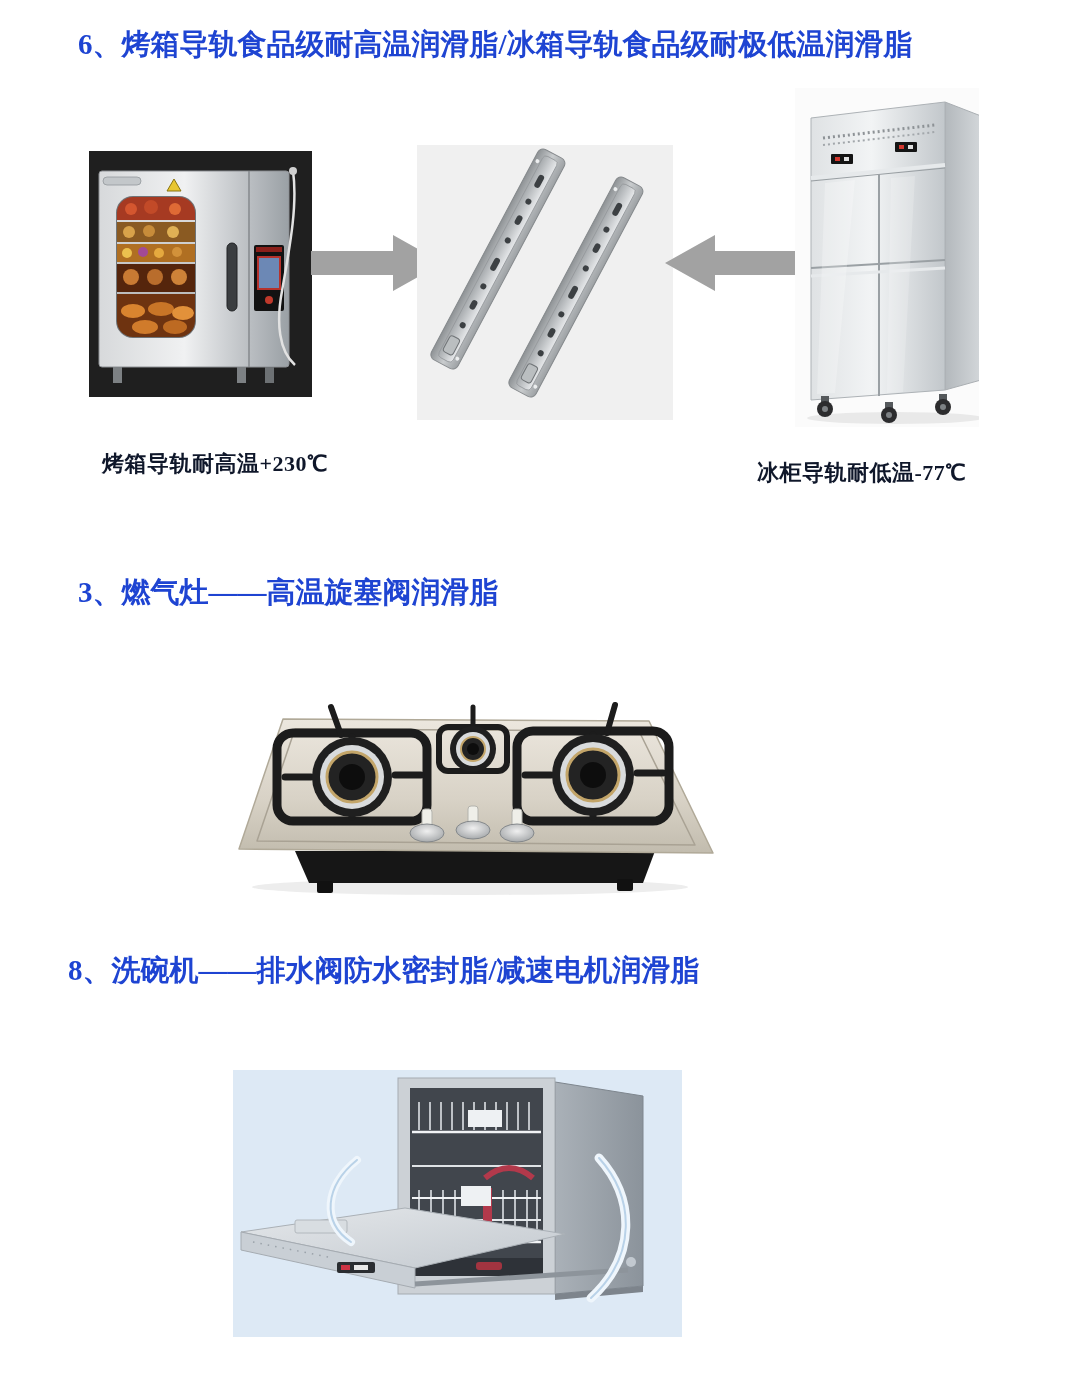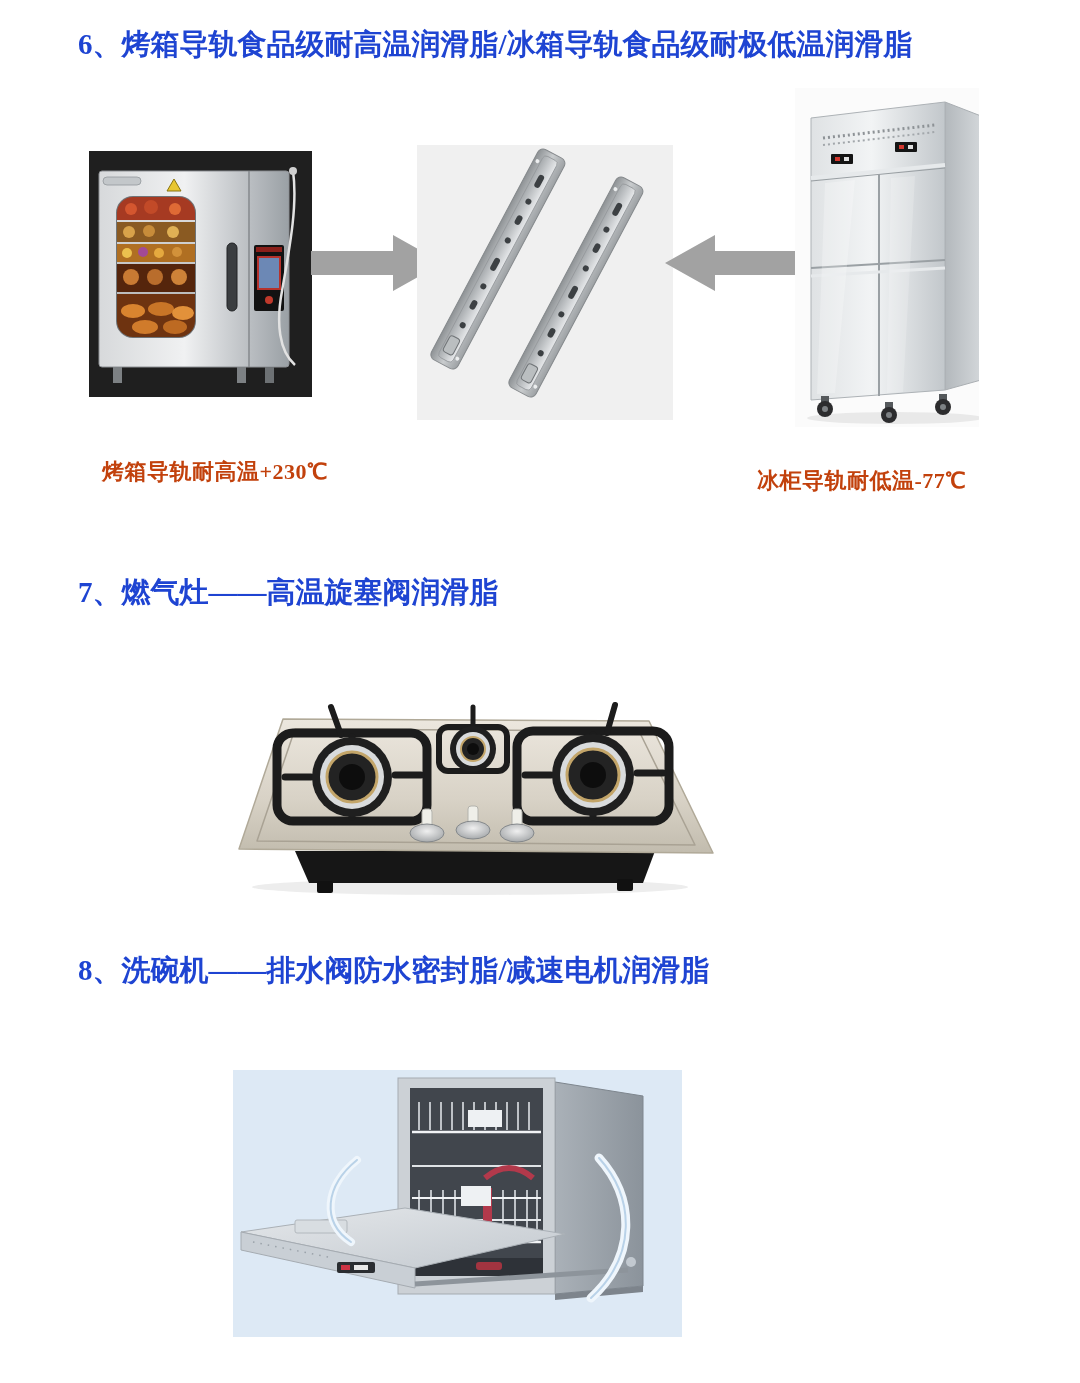--- a/index.html
+++ b/index.html
@@ -6,23 +6,22 @@
   #page{
     position:relative;width:979px;height:1383px;background:#ffffff;overflow:hidden;
     font-family:"Liberation Serif", serif;
   }
   .abs{position:absolute;}
   .heading{
     font-weight:bold;font-size:29px;line-height:1.15;color:#1e44d2;
     letter-spacing:0px;white-space:nowrap;
   }
   .caption{
-    font-weight:bold;font-size:22px;color:#c2410c;white-space:nowrap;
+    font-weight:bold;font-size:22px;color:#0f172a;white-space:nowrap;
     letter-spacing:0.5px;
-    margin-top:8px;
   }
   .fig{display:block;}
   svg{display:block;}
 </style>
 </head>
 <body>
 
 <div id="page">
 
   <div class="abs heading" style="left:78px;top:28px;">6、烤箱导轨食品级耐高温润滑脂/冰箱导轨食品级耐极低温润滑脂</div>
@@ -204,21 +203,21 @@
         <circle cx="94" cy="327" r="3" fill="#7d8184"></circle>
       <rect x="144" y="306" width="8" height="8" fill="#55595c"></rect>
       <circle cx="148" cy="319" r="8" fill="#2c2c2e"></circle>
         <circle cx="148" cy="319" r="3" fill="#7d8184"></circle>
     </svg>
   </div>
 
   <div class="abs caption" style="left:102px;top:449px;">烤箱导轨耐高温+230℃</div>
   <div class="abs caption" style="left:757px;top:458px;">冰柜导轨耐低温-77℃</div>
 
-  <div class="abs heading" style="left:78px;top:576px;">7、燃气灶——高温旋塞阀润滑脂</div>
+  <div class="abs heading" style="left:78px;top:576px;">3、燃气灶——高温旋塞阀润滑脂</div>
 
   <div class="abs fig" style="left:225px;top:655px;">
     <svg width="490" height="245" viewBox="0 0 490 245">
       <defs>
         <linearGradient id="stTop" x1="0" y1="0" x2="0" y2="1">
           <stop offset="0" stop-color="#ece7de"></stop>
             <stop offset="0.6" stop-color="#d8d2c6"></stop>
             <stop offset="1" stop-color="#c2bcae"></stop>
         </linearGradient>
         <radialGradient id="knobG" cx="0.5" cy="0.4" r="0.8">
@@ -274,21 +273,21 @@
         <rect x="197" y="154" width="10" height="22" rx="3" fill="#efefe9" stroke="#b3b3ad" stroke-width="1"></rect>
         <ellipse cx="202" cy="178" rx="17" ry="9" fill="url(#knobG)" stroke="#84888b" stroke-width="1"></ellipse>
         <rect x="243" y="151" width="10" height="22" rx="3" fill="#efefe9" stroke="#b3b3ad" stroke-width="1"></rect>
         <ellipse cx="248" cy="175" rx="17" ry="9" fill="url(#knobG)" stroke="#84888b" stroke-width="1"></ellipse>
         <rect x="287" y="154" width="10" height="22" rx="3" fill="#efefe9" stroke="#b3b3ad" stroke-width="1"></rect>
         <ellipse cx="292" cy="178" rx="17" ry="9" fill="url(#knobG)" stroke="#84888b" stroke-width="1"></ellipse>
       </g>
     </svg>
   </div>
 
-  <div class="abs heading" style="left:78px;top:954px;">8、洗碗机——排水阀防水密封脂/减速电机润滑脂</div>
+  <div class="abs heading" style="left:68px;top:954px;">8、洗碗机——排水阀防水密封脂/减速电机润滑脂</div>
 
   <div class="abs fig" style="left:233px;top:1070px;">
     <svg width="449" height="267" viewBox="0 0 449 267">
       <defs>
         <linearGradient id="dwSide" x1="0" y1="0" x2="1" y2="0">
           <stop offset="0" stop-color="#aab1b8"></stop>
             <stop offset="1" stop-color="#8b939b"></stop>
         </linearGradient>
         <linearGradient id="dwDoor" x1="0" y1="0" x2="1" y2="1">
           <stop offset="0" stop-color="#e4e7ea"></stop>

